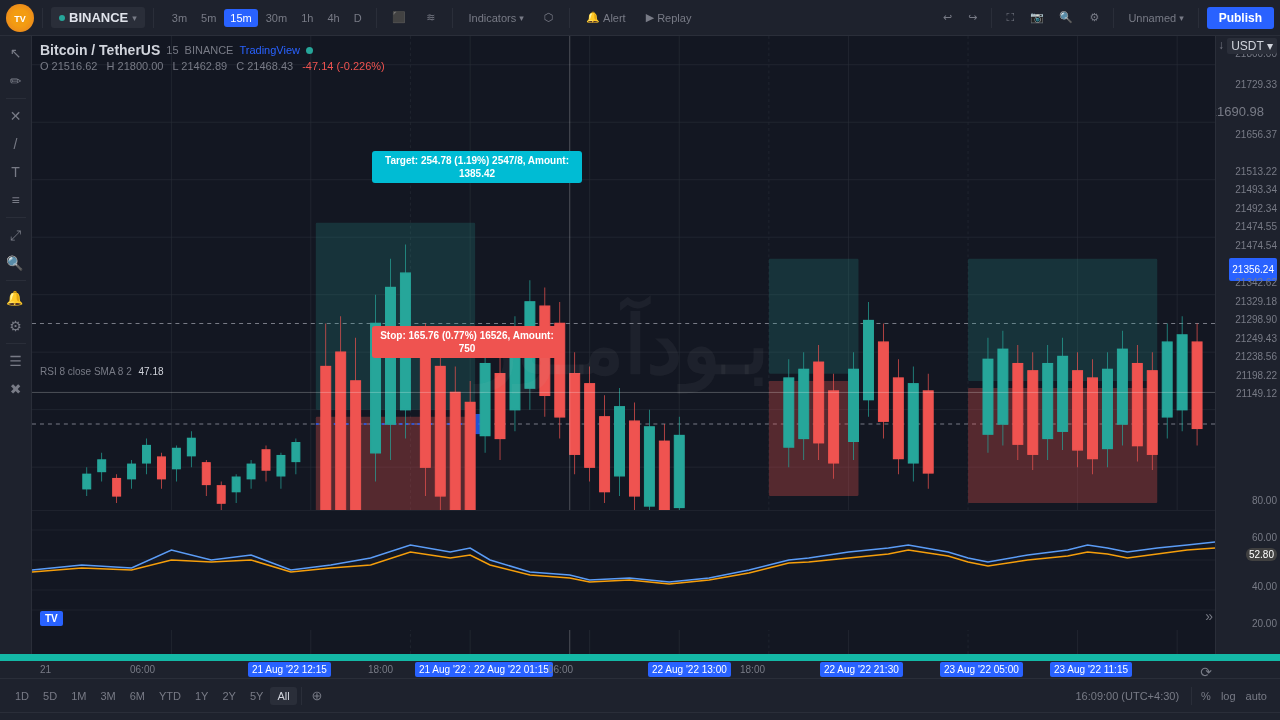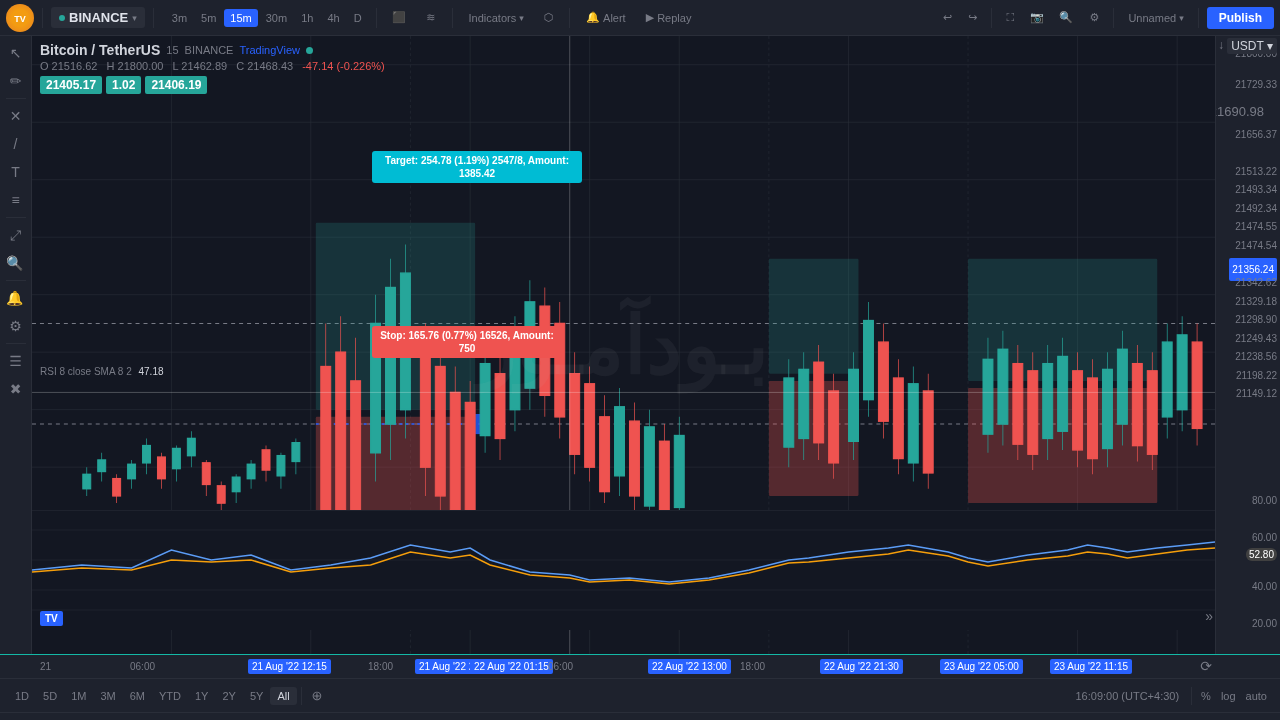--- a/index.html
+++ b/index.html
@@ -366,25 +366,20 @@
         <span class="ch-exchange">BINANCE</span>
         <span class="ch-tv">TradingView</span>
         <div class="ch-dot"></div>
       </div>
       <div class="ch-ohlc">
         <span>O 21516.62</span>
         <span>H 21800.00</span>
         <span>L 21462.89</span>
         <span>C 21468.43</span>
         <span class="neg">-47.14 (-0.226%)</span>
-      </div>
-      <div class="price-badges">
-        <span class="price-badge green">21405.17</span>
-        <span class="price-badge green">1.02</span>
-        <span class="price-badge green">21406.19</span>
       </div>
     </div>
 
     <div id="rsi-label" style="top: 330px;">
       <span>RSI 8 close SMA 8 2</span>
       <span style="color:#d1d4dc; margin-left:4px;">47.18</span>
     </div>
 
     <div class="watermark" style="font-family: Arial; color: rgba(200,200,200,0.06); font-size: 80px;">بـودآمـوز</div>
 
@@ -636,21 +631,21 @@
     <div style="position:absolute; top:2px; left:2px; display:flex; gap:2px;">
       <div style="color:#787b86; cursor:pointer; font-size:12px;">↓</div>
       <div style="color:#787b86; cursor:pointer; font-size:12px;">↑</div>
       <div style="color:#787b86; cursor:pointer; font-size:12px;">⊞</div>
     </div>
 
     <div style="position:absolute; top:2px; right:3px; background:#2a2e39; color:#d1d4dc; font-size:12px; padding:1px 4px; border-radius:2px; cursor:pointer;">USDT ▾</div>
   </div>
 </div>
 
-<div id="time-axis" style="height:24px; background:#1e222d; border-top:1px solid #14b8a6; position:relative; overflow:hidden;text-align:right;">
+<div id="time-axis" style="height:24px; background:#1e222d; border-top:7px solid #14b8a6; position:relative; overflow:hidden;text-align:right;">
   <span style="position:absolute; left:40px;" class="time-label">21</span>
   <span style="position:absolute; left:130px;" class="time-label">06:00</span>
   <span style="position:absolute; left:248px;" class="time-label highlight">21 Aug '22  12:15</span>
   <span style="position:absolute; left:368px;" class="time-label">18:00</span>
   <span style="position:absolute; left:415px;" class="time-label highlight">21 Aug '22  21+</span>
   <span style="position:absolute; left:470px;" class="time-label highlight">22 Aug '22  01:15</span>
   <span style="position:absolute; left:548px;" class="time-label">06:00</span>
   <span style="position:absolute; left:648px;" class="time-label highlight">22 Aug '22  13:00</span>
   <span style="position:absolute; left:740px;" class="time-label">18:00</span>
   <span style="position:absolute; left:820px;" class="time-label highlight">22 Aug '22  21:30</span>

